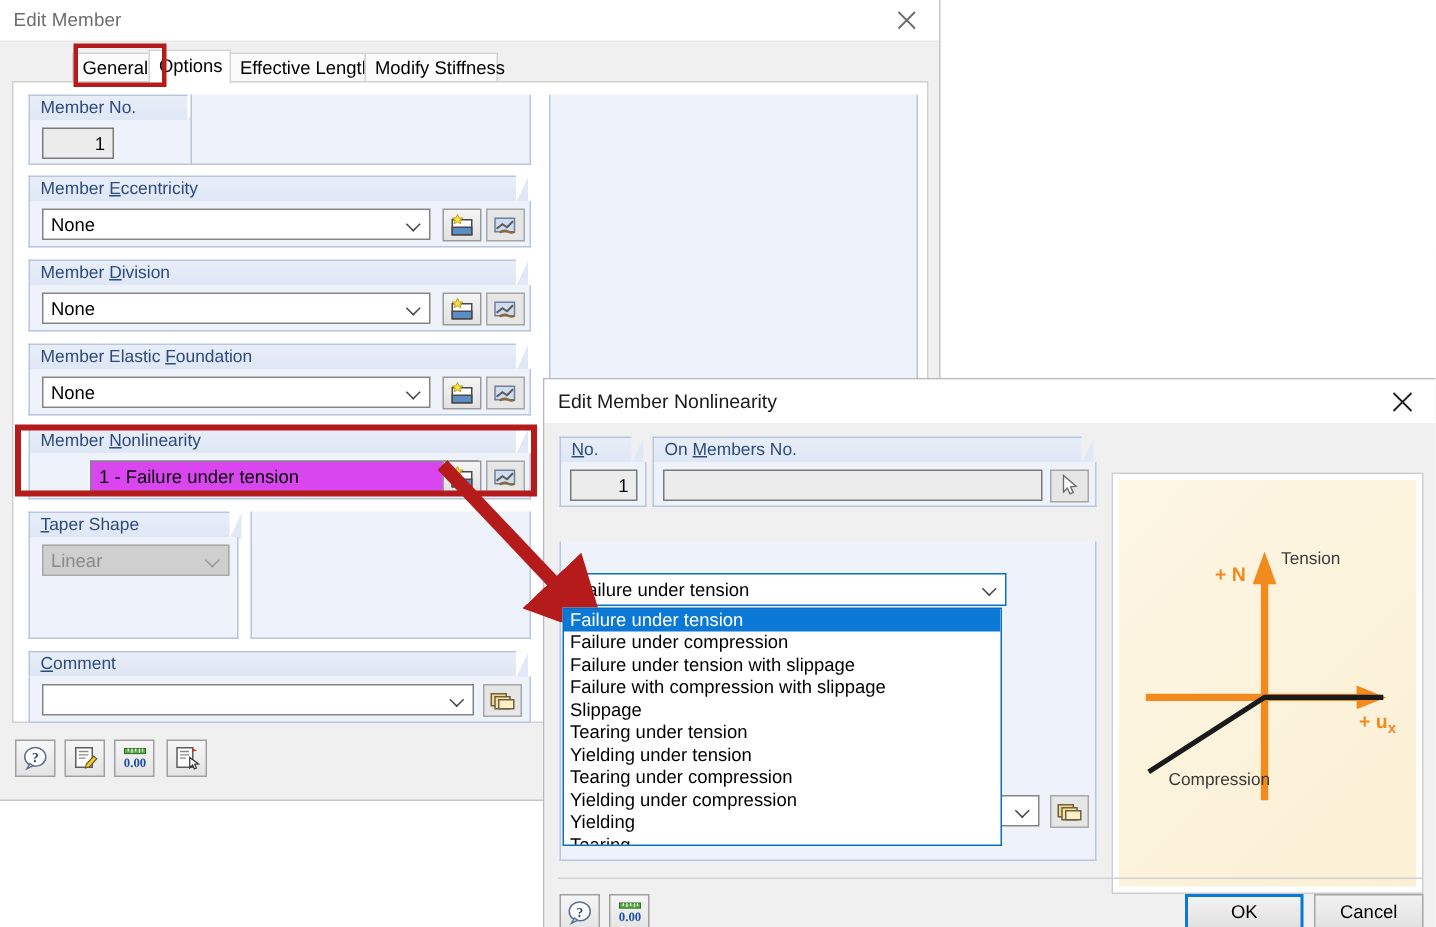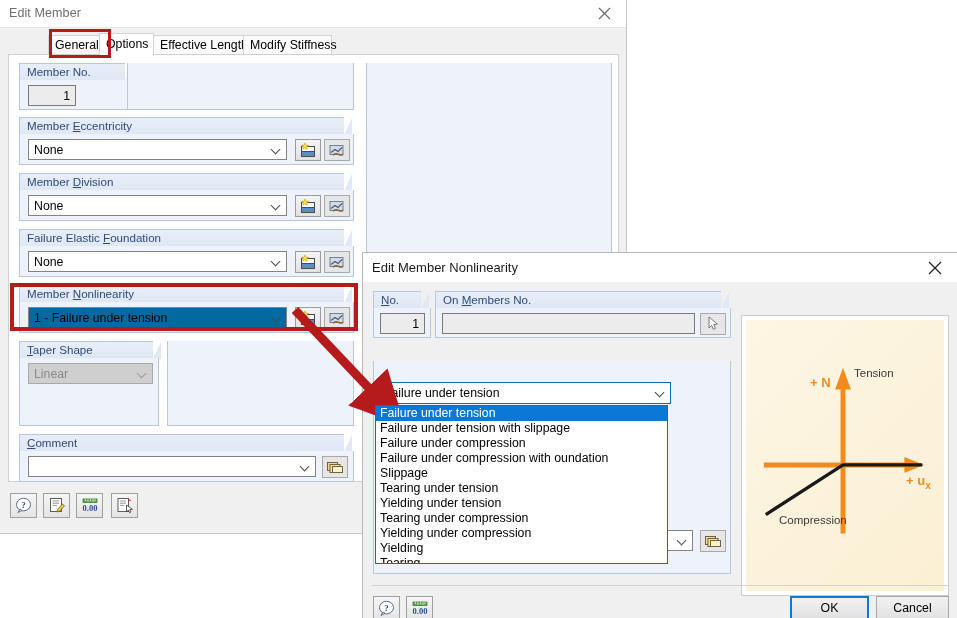--- a/index.html
+++ b/index.html
@@ -114,21 +114,21 @@
   .cbo {
     position: absolute; height: 21px;
     background: #ffffff;
     border: 1px solid #848484;
     box-sizing: border-box;
     font-size: 12.3px;
     color: #000;
     padding: 3px 20px 0 5px;
     white-space: nowrap; overflow: hidden;
   }
-  .cbo.gray { background: #0369a1; }
+  .cbo.gray { background: #d946ef; margin-left: 32px; }
   .cbo.disabled { background: #cfcfcf; color: #8a8a8a; border-color: #a9a9a9; }
   .cbo .arw {
     position: absolute; right: 5px; top: 6px;
     width: 9px; height: 6px;
   }
   .cbo .arw:before {
     content:""; position:absolute; left:0; top:0;
     width:6px; height:6px;
     border-left: 1.4px solid #4a4a4a;
     border-bottom: 1.4px solid #4a4a4a;
@@ -347,21 +347,21 @@
         <div class="tbtn flat" style="left:305px;top:22px;">
           <svg width="18" height="15" viewBox="0 0 18 15">
             <rect x="2" y="2.5" width="13" height="9" fill="#cfdcef" stroke="#6d7f99"></rect>
             <path d="M3 9.5 L7 6.5 L10 8.5 L14 4.5" stroke="#5b5b5b" stroke-width="1.3" fill="none"></path>
             <path d="M5 12 q3 -2 6 -0.5 q2 1 4 0" stroke="#8a6a3a" stroke-width="1.6" fill="none"></path>
           </svg>
         </div>
       </div>
 
       <div class="grp" style="left:10px;top:174px;width:335px;height:48px;">
-        <div class="grp-hdr" style="width:325px;"><span>Failure Elastic </span><u>F</u><span>oundation</span></div>
+        <div class="grp-hdr" style="width:325px;"><span>Member Elastic </span><u>F</u><span>oundation</span></div>
         <div class="grp-body"></div>
         <div class="cbo" style="left:9px;top:22px;width:259px;">
           <span>None</span>
           <span class="arw"></span>
         </div>
         <div class="tbtn" style="left:276px;top:22px;">
           <svg width="18" height="16" viewBox="0 0 18 16">
             <rect x="2.5" y="4.5" width="13" height="10" fill="#ffffff" stroke="#4a4a4a"></rect>
             <rect x="2.5" y="9.5" width="13" height="5" fill="#5b8ec4" stroke="#4a4a4a"></rect>
             <path d="M6 1 L7.1 3.3 L9.6 3.4 L7.6 4.9 L8.3 7.3 L6 5.9 L3.7 7.3 L4.4 4.9 L2.4 3.4 L4.9 3.3 Z" fill="#ffe23d" stroke="#b89b14" stroke-width=".6"></path>
@@ -563,23 +563,23 @@
         </svg>
       </div>
 
       <div class="btn default" style="left:427px;top:314px;width:79px;">OK</div>
       <div class="btn" style="left:513px;top:314px;width:73px;">Cancel</div>
     </div>
   </div>
 
   <div class="ddlist" id="ddlist">
       <div class="ddrow sel">Failure under tension</div>
+      <div class="ddrow">Failure under compression</div>
       <div class="ddrow">Failure under tension with slippage</div>
-      <div class="ddrow">Failure under compression</div>
-      <div class="ddrow">Failure under compression with oundation</div>
+      <div class="ddrow">Failure with compression with slippage</div>
       <div class="ddrow">Slippage</div>
       <div class="ddrow">Tearing under tension</div>
       <div class="ddrow">Yielding under tension</div>
       <div class="ddrow">Tearing under compression</div>
       <div class="ddrow">Yielding under compression</div>
       <div class="ddrow">Yielding</div>
       <div class="ddrow">Tearing</div>
     </div>
 
 </div>

